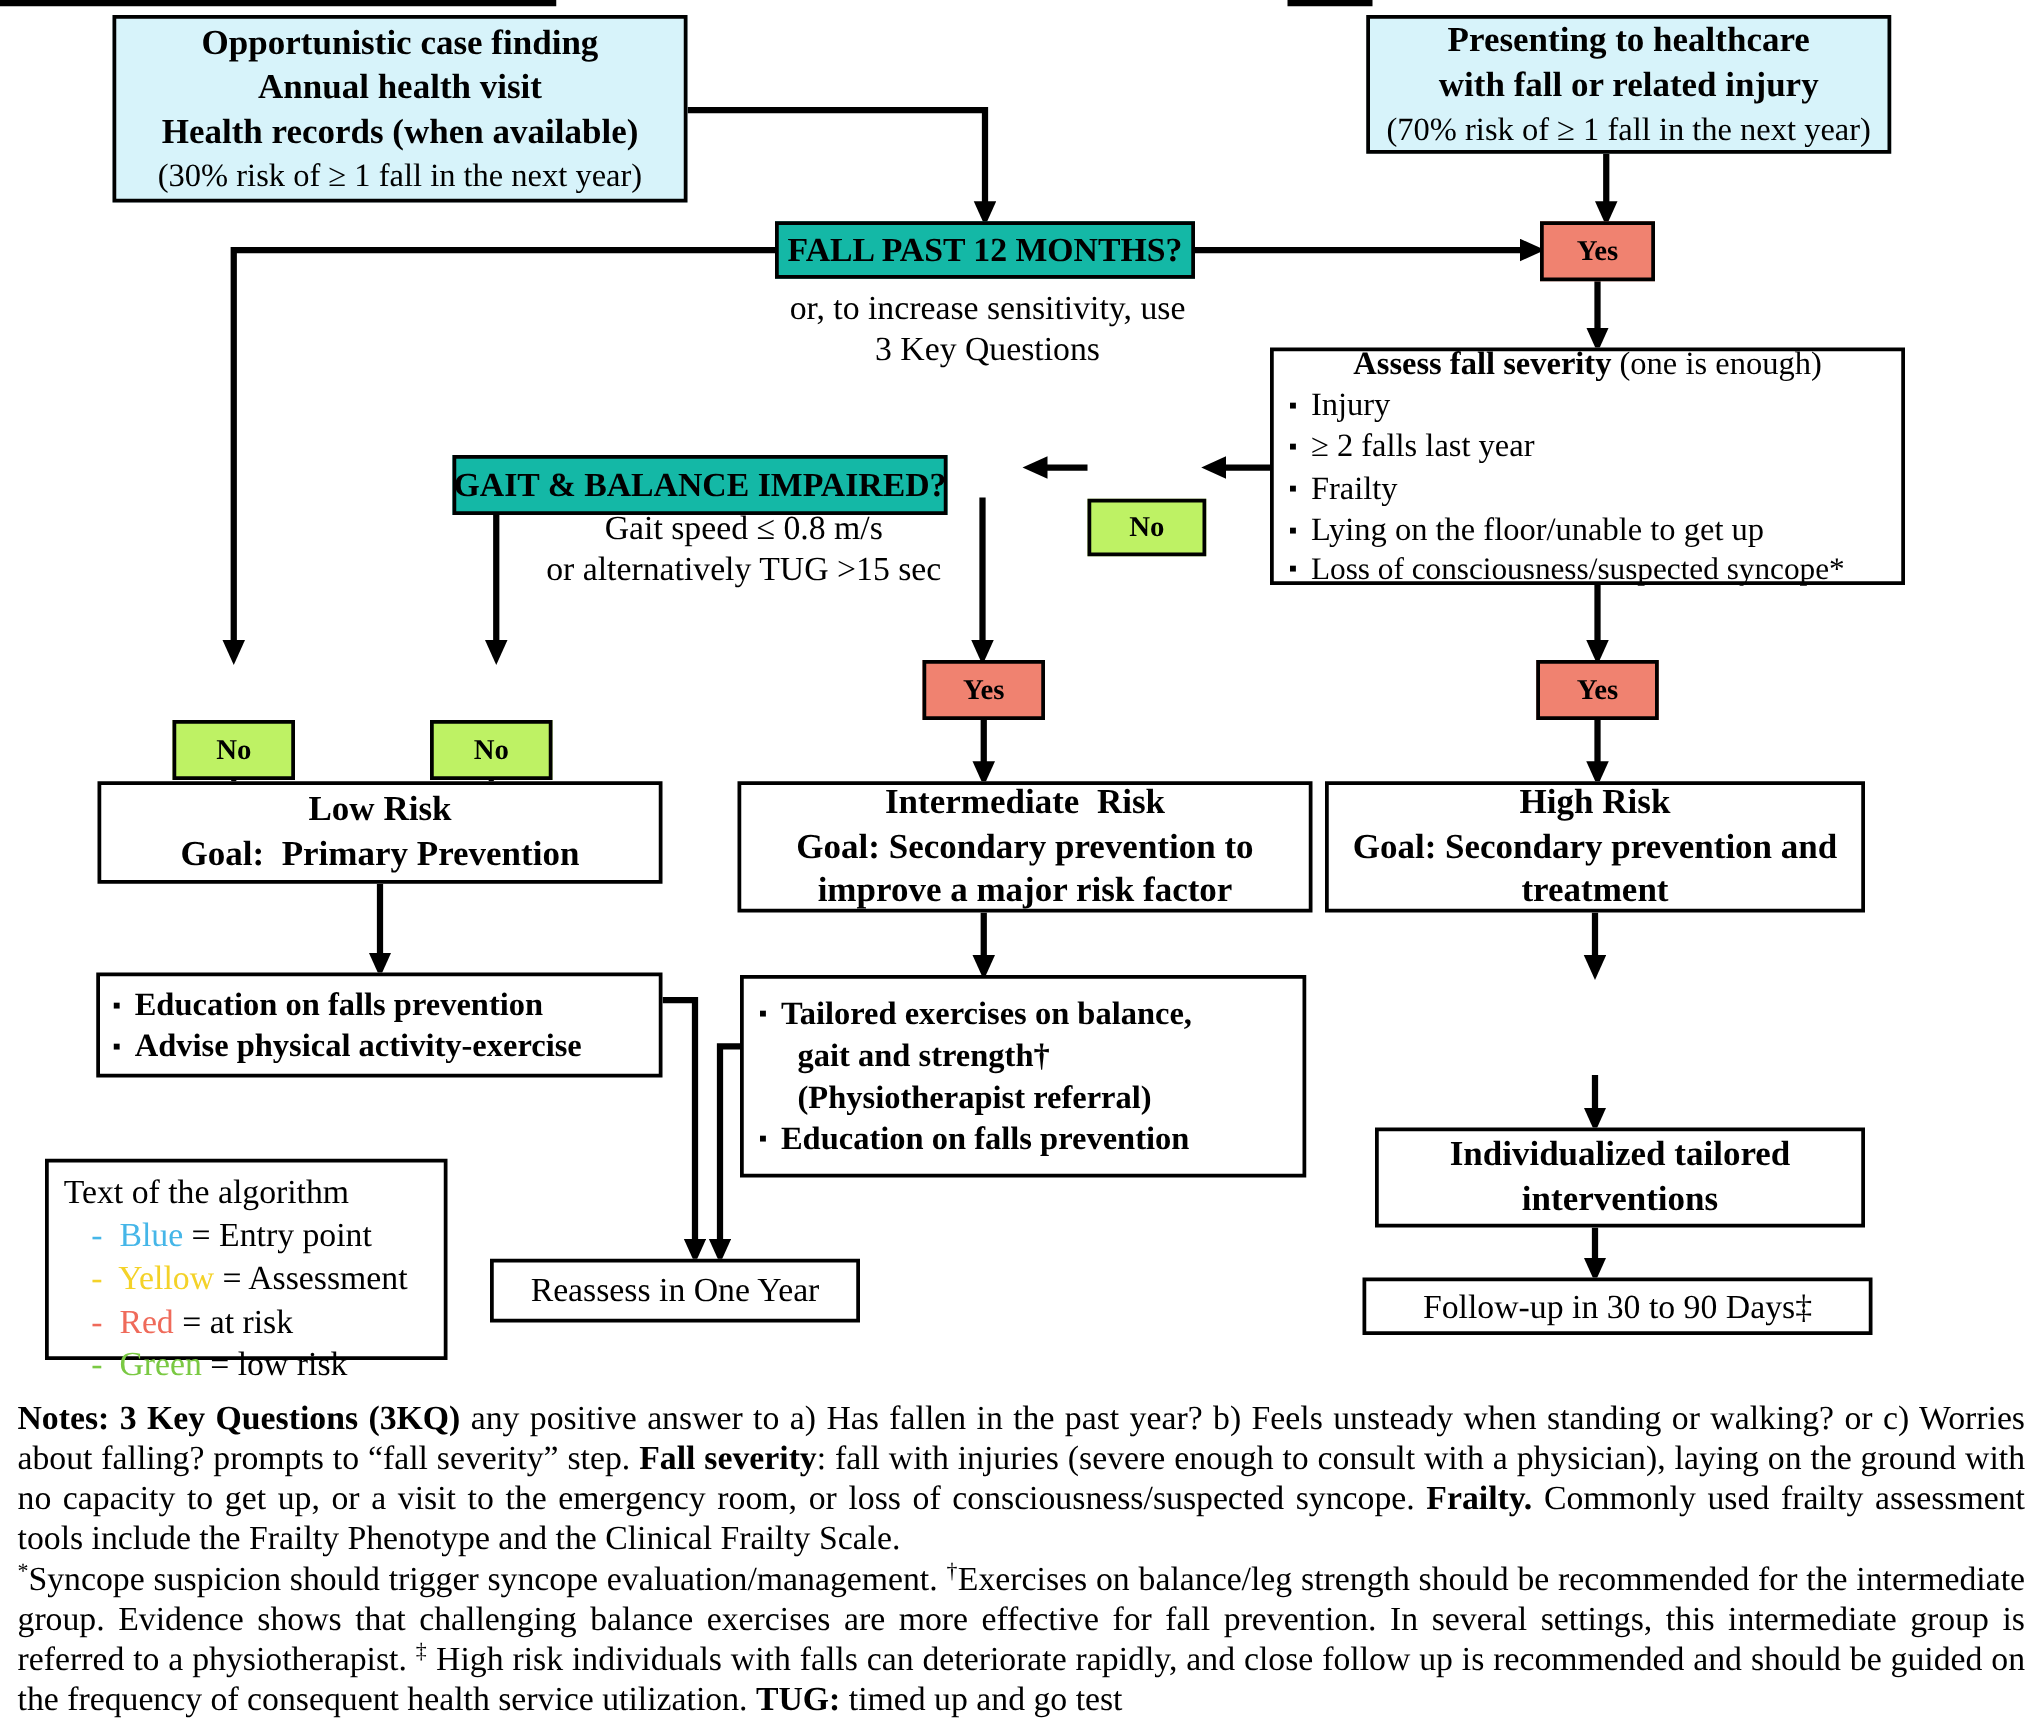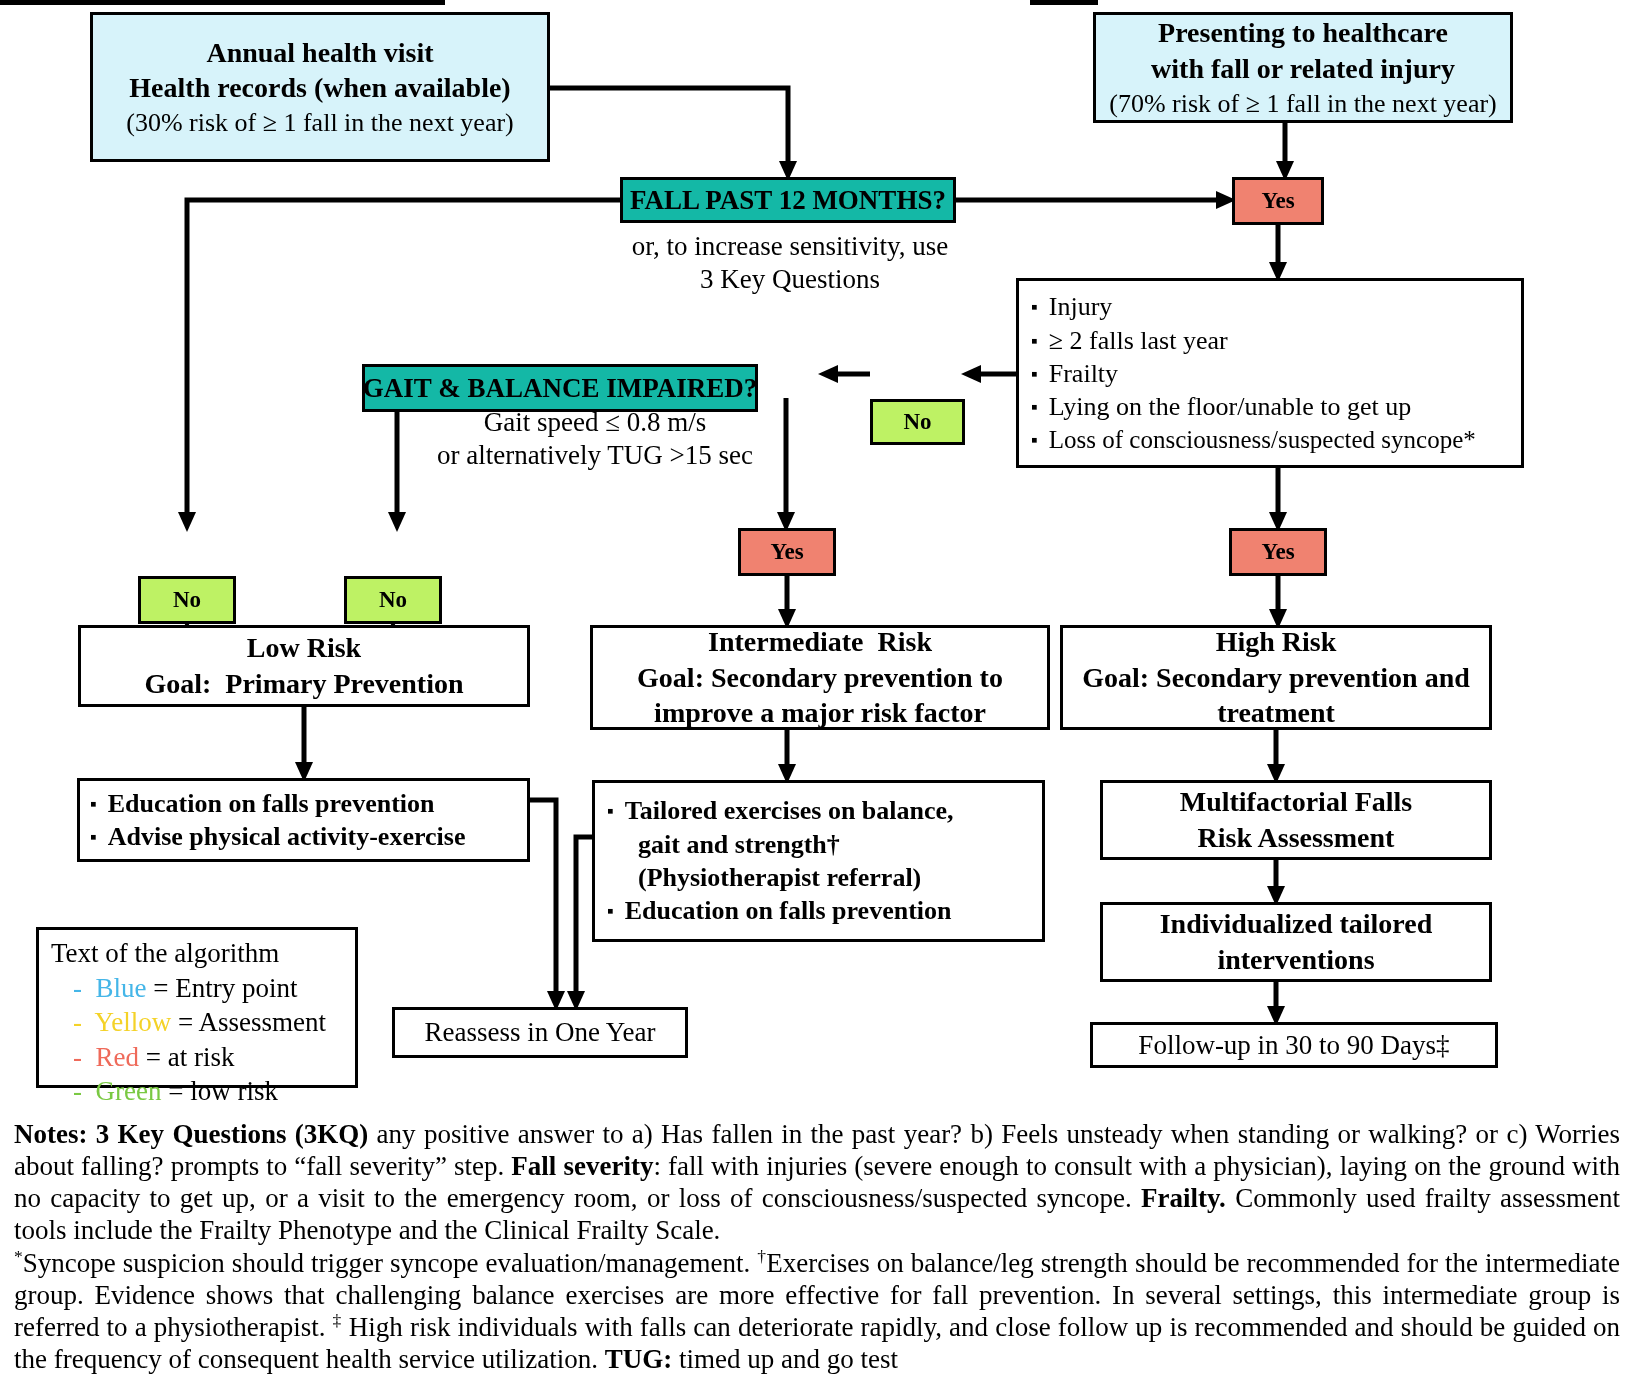--- a/index.html
+++ b/index.html
@@ -71,20 +71,21 @@
       <line x1="787" y1="730" x2="787" y2="772" marker-end="url(#ah)"></line>
       <line x1="1276" y1="730" x2="1276" y2="772" marker-end="url(#ah)"></line>
       <line x1="1276" y1="860" x2="1276" y2="894" marker-end="url(#ah)"></line>
       <line x1="1276" y1="982" x2="1276" y2="1014" marker-end="url(#ah)"></line>
       <polyline points="530,800 556,800 556,999" marker-end="url(#ah)"></polyline>
       <polyline points="592,837 576,837 576,999" marker-end="url(#ah)"></polyline>
     </g>
   </svg>
 
   <div class="box blue" style="left:90px;top:12px;width:460px;height:150px;">
+    <div class="bold fs28 nw">Opportunistic case finding</div>
     <div class="bold fs28 nw">Annual health visit</div>
     <div class="bold fs28 nw">Health records (when available)</div>
     <div class="fs26 nw">(30% risk of ≥ 1 fall in the next year)</div>
   </div>
 
   <div class="box blue" style="left:1093px;top:12px;width:420px;height:111px;align-items:center;">
     <div class="bold fs28 nw">Presenting to healthcare</div>
     <div class="bold fs28 nw">with fall or related injury</div>
     <div class="fs26 nw">(70% risk of ≥ 1 fall in the next year)</div>
   </div>
@@ -95,20 +96,21 @@
   <div class="freetext" style="left:560px;top:230px;width:460px;">
     <div class="nw">or, to increase sensitivity, use</div>
     <div class="nw">3 Key Questions</div>
   </div>
 
   <div class="box red" style="left:1232px;top:177px;width:92px;height:48px;">
     <div class="decision">Yes</div>
   </div>
 
   <div class="box leftcol" style="left:1016px;top:278px;width:508px;height:190px;padding:6px 12px;">
+    <div class="fs26" style="align-self:center;"><span style="font-weight: bold;">Assess fall severity</span><span> (one is enough)</span></div>
     <div class="brow fs26">
       <span class="bm">▪</span>
       <span>Injury</span>
     </div>
     <div class="brow fs26">
       <span class="bm">▪</span>
       <span>≥ 2 falls last year</span>
     </div>
     <div class="brow fs26">
       <span class="bm">▪</span>
@@ -181,24 +183,20 @@
       <span>Tailored exercises on balance,</span>
     </div>
     <div class="bold fs26 indent">gait and strength†</div>
     <div class="bold fs26 indent">(Physiotherapist referral)</div>
     <div class="brow bold fs26">
       <span class="bm">▪</span>
       <span>Education on falls prevention</span>
     </div>
   </div>
 
-  <div class="box" style="left:1100px;top:780px;width:392px;height:80px;">
-    <div class="bold fs28 nw">Multifactorial Falls</div>
-    <div class="bold fs28 nw">Risk Assessment</div>
-  </div>
   <div class="box" style="left:1100px;top:902px;width:392px;height:80px;">
     <div class="bold fs28 nw">Individualized tailored</div>
     <div class="bold fs28 nw">interventions</div>
   </div>
   <div class="box" style="left:1078px;top:1022px;width:408px;height:46px;margin-left:12px;">
     <div class="fs27 nw">Follow-up in 30 to 90 Days‡</div>
   </div>
 
   <div class="box" style="left:392px;top:1007px;width:296px;height:51px;">
     <div class="fs27 nw">Reassess in One Year</div>

